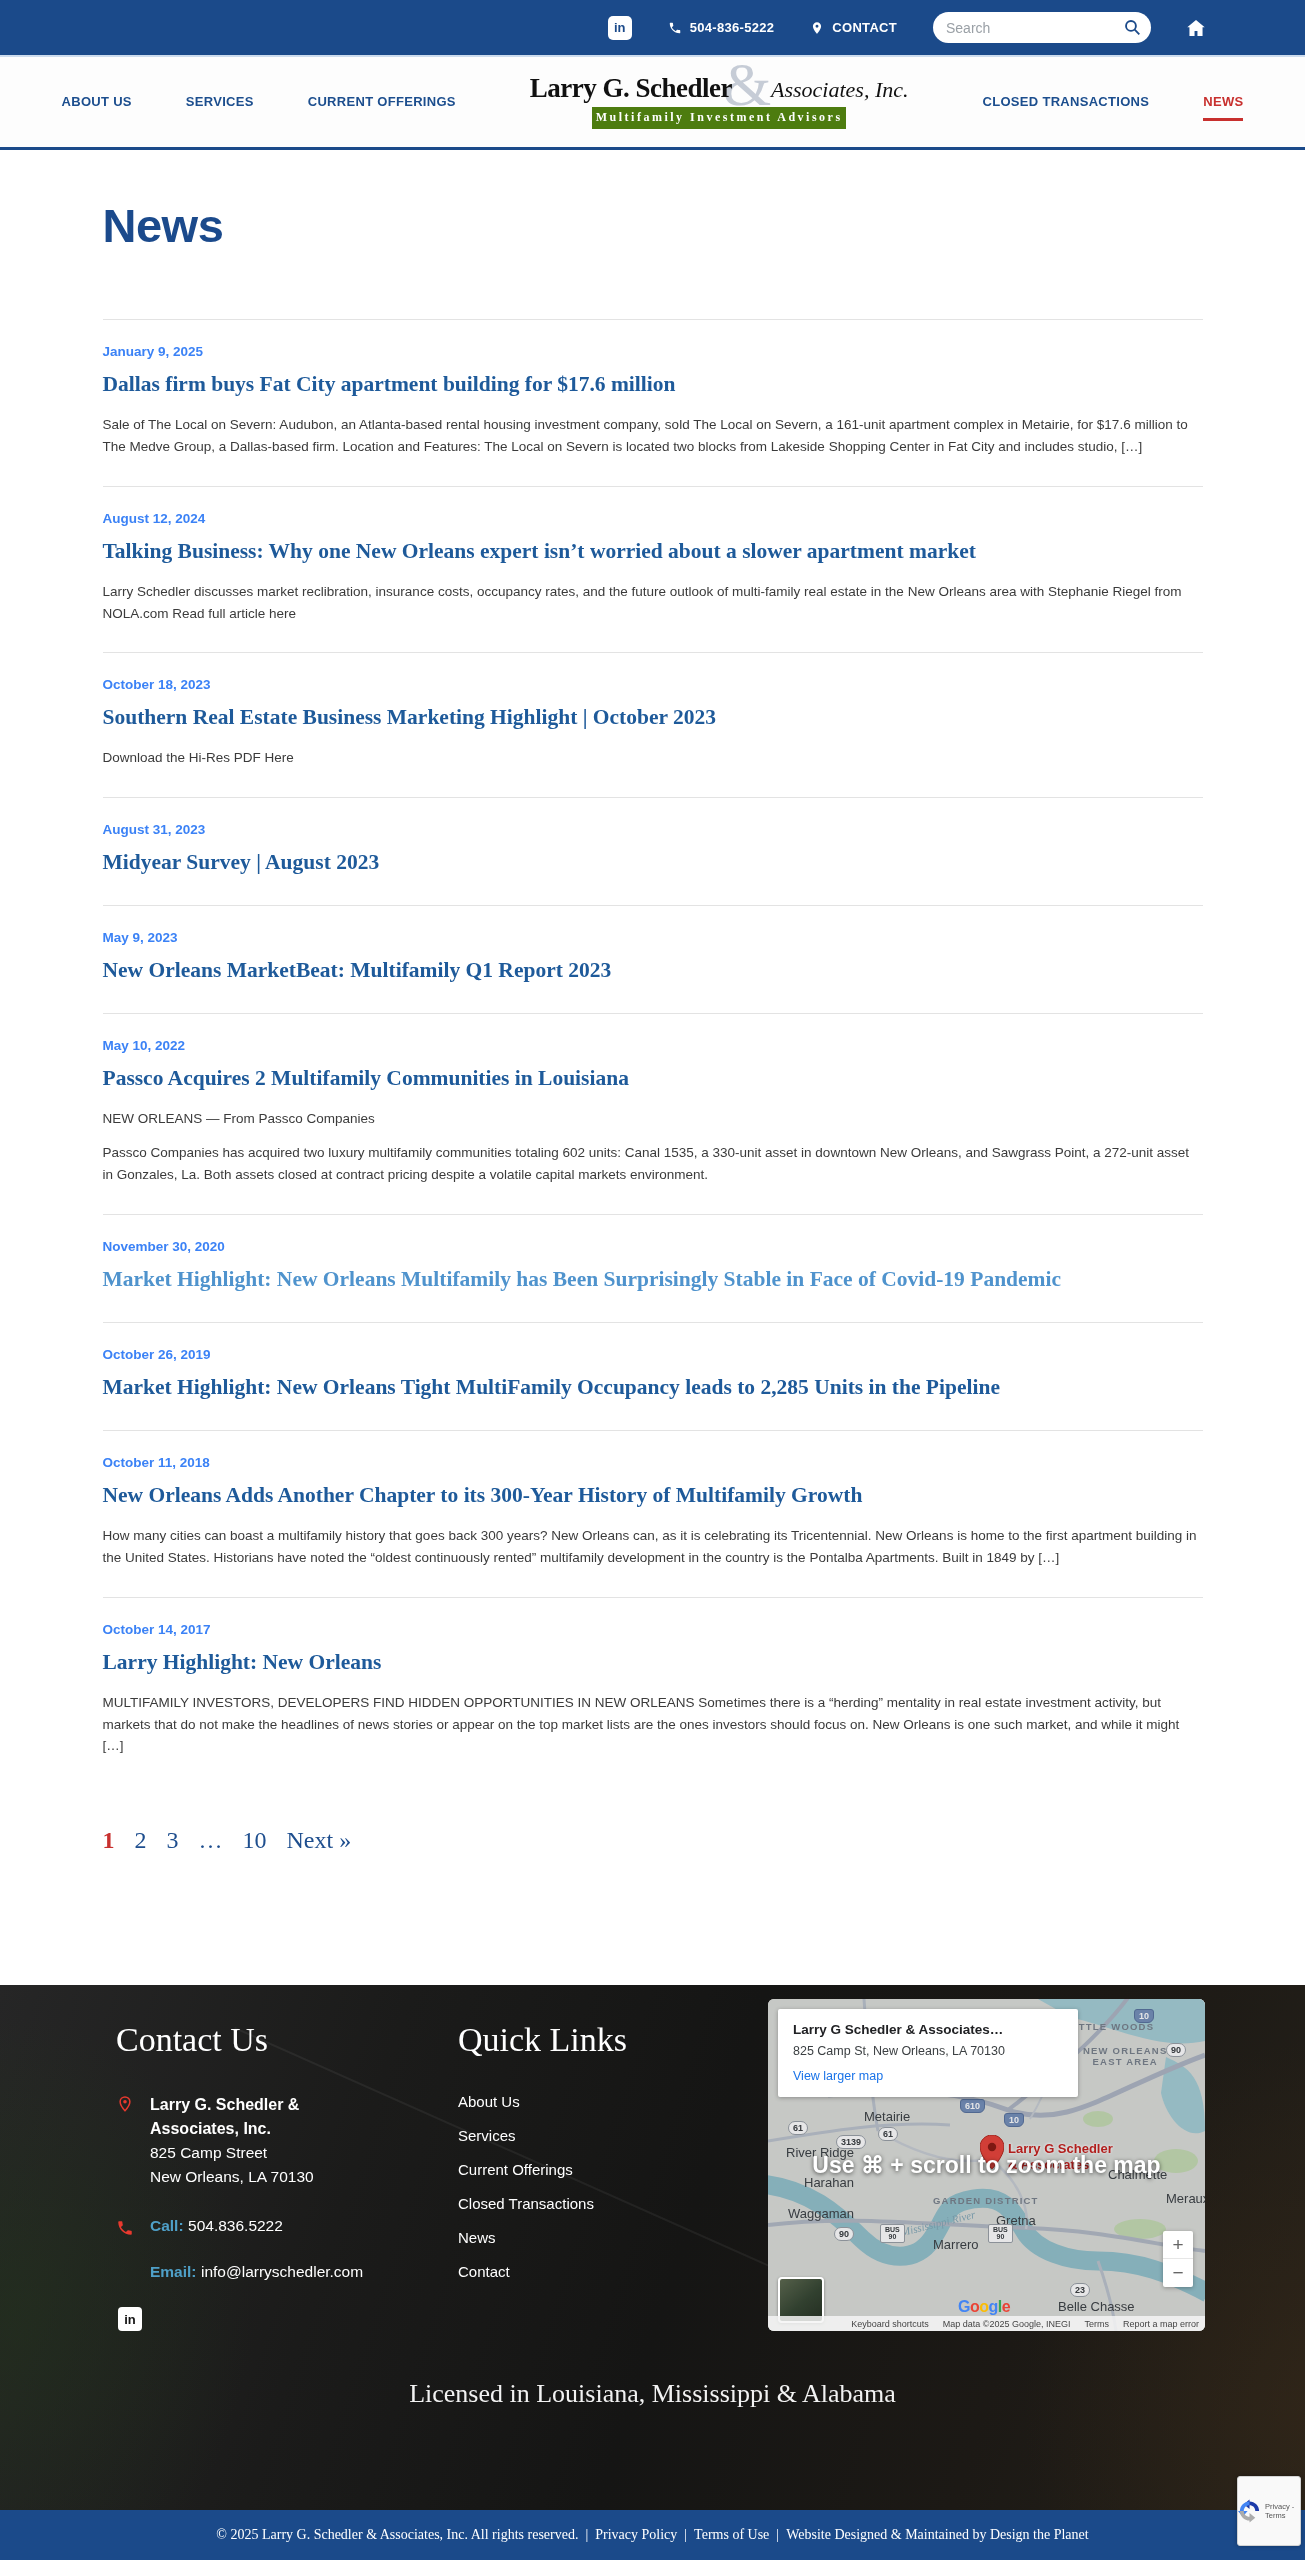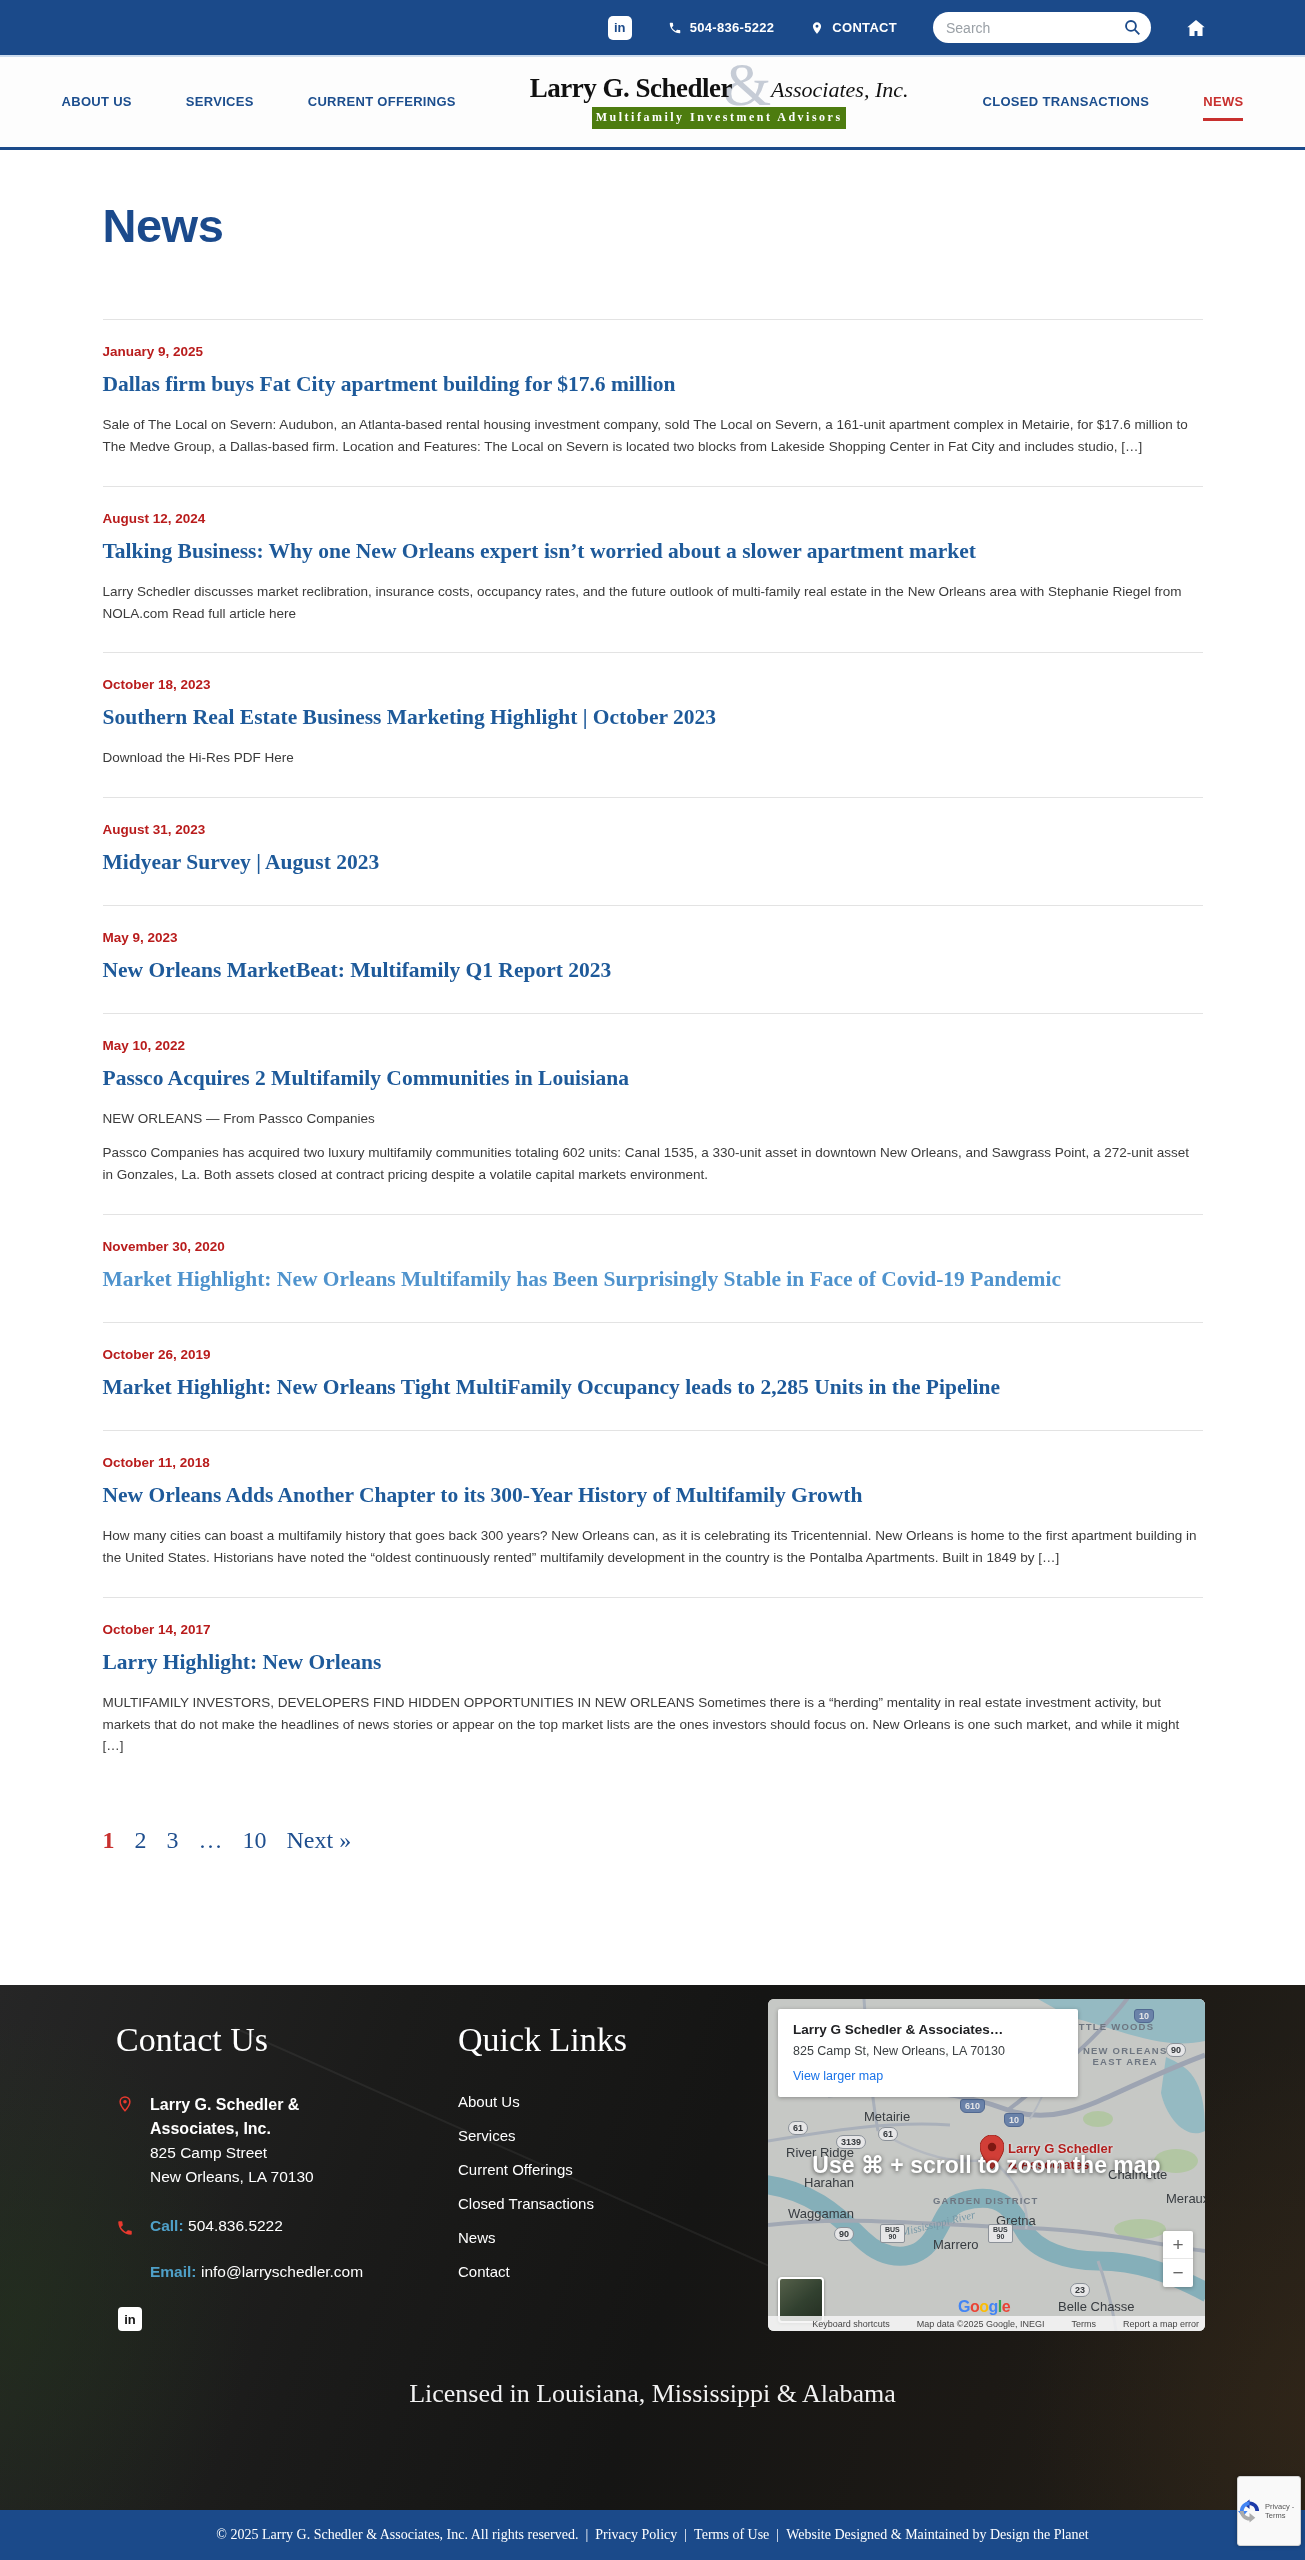--- a/index.html
+++ b/index.html
@@ -32,21 +32,21 @@
   .logo-amp { position:absolute; left:51%; top:-24px; font-size:62px; color:#c6ccd6; font-family:"Liberation Serif", serif; z-index:0; }
   .logo-main { position:relative; z-index:1; font-weight:bold; font-size:27px; letter-spacing:-.5px; }
   .logo-rest { position:relative; z-index:1; font-style:italic; font-size:22px; margin-left:35px; }
   .logo-tagline { position:relative; z-index:1; display:block; width:254px; margin:3px auto 0; background:#4d7c0f; color:#fff; font-family:"Liberation Serif", serif; font-weight:bold; font-size:12px; letter-spacing:2.5px; padding:3px 0 4px; }
 
   
   .main { width:1305px; height:1835px; overflow:hidden; background:#fff; }
   .container { width:1100px; margin:0 auto; }
   h1.page-title { font-size:47px; font-weight:bold; color:#1b4a8c; margin:48px 0 66px; letter-spacing:-.5px; }
   .article { border-top:1px solid #e3e3e3; padding:24px 0 28px; }
-  .art-date { color:#b91c1c; font-size:13.5px; font-weight:bold; margin-bottom:11px; }
+  .art-date { color:#3b82f6; font-size:13.5px; font-weight:bold; margin-bottom:11px; }
   .art-title { font-family:"Liberation Serif", serif; font-size:21.5px; font-weight:bold; color:#1e5a9a; text-decoration:none; cursor:pointer; display:inline-block; line-height:1.35; }
   .art-title.lighter { color:#4f93cd; }
   .art-excerpt { font-size:13.5px; color:#3b3b3b; line-height:1.62; margin-top:15px; }
   .art-excerpt + .art-excerpt { margin-top:12px; }
   .pagination { display:flex; align-items:baseline; gap:20px; margin-top:42px; font-family:"Liberation Serif", serif; font-size:24px; color:#1e4e8e; }
   .pagination .pg { cursor:pointer; }
   .pagination .current { color:#c8302e; font-weight:bold; cursor:default; }
   .pagination .next { cursor:pointer; }
 
   
@@ -85,21 +85,21 @@
   .m-darken { position:absolute; inset:0; background:rgba(10,14,22,.10); }
   .m-overlay { position:absolute; inset:0; display:flex; align-items:center; justify-content:center; color:#fff; font-size:23px; font-weight:bold; text-shadow:0 1px 4px rgba(0,0,0,.65); }
   .m-card { position:absolute; left:10px; top:10px; width:300px; background:#fff; padding:13px 15px; box-shadow:0 1px 4px rgba(0,0,0,.3); border-radius:2px; }
   .m-card-title { font-size:13.5px; font-weight:bold; color:#202124; }
   .m-card-addr { font-size:12.5px; color:#3c4043; margin-top:7px; }
   .m-card-link { font-size:12.5px; color:#1a73e8; margin-top:11px; cursor:pointer; display:inline-block; }
   .m-zoom { position:absolute; right:12px; bottom:44px; width:30px; background:#fff; border-radius:2px; box-shadow:0 1px 4px rgba(0,0,0,.3); }
   .m-zoom div { height:28px; display:flex; align-items:center; justify-content:center; color:#666; font-size:19px; cursor:pointer; }
   .m-zoom div:first-child { border-bottom:1px solid #e6e6e6; }
   .m-google { position:absolute; left:190px; bottom:15px; font-size:16px; font-weight:bold; letter-spacing:-.5px; cursor:pointer; }
-  .m-attrib { position:absolute; left:0; right:0; bottom:0; height:15px; background:rgba(245,245,245,.85); display:flex; align-items:center; justify-content:flex-end; gap:27px; padding:0 6px; font-size:9px; color:#454545; }
+  .m-attrib { position:absolute; left:0; right:0; bottom:0; height:15px; background:rgba(245,245,245,.85); display:flex; align-items:center; justify-content:flex-end; gap:14px; padding:0 6px; font-size:9px; color:#454545; }
   .m-attrib span { cursor:pointer; }
   .m-thumb { position:absolute; left:10px; bottom:8px; width:46px; height:46px; border:2px solid #fff; border-radius:4px; background:linear-gradient(140deg,#55604a,#31402f 55%,#242e22); box-shadow:0 1px 3px rgba(0,0,0,.4); cursor:pointer; }
 
   .f-licensed { text-align:center; font-family:"Liberation Serif", serif; font-size:26px; color:#f2f2f2; margin-top:48px; position:relative; }
 
   
   .bottombar { height:50px; background:#1b4a8a; display:flex; align-items:center; justify-content:center; gap:7px; color:#fff; font-family:"Liberation Serif", serif; font-size:14px; }
   .bottombar .bb-link { cursor:pointer; }
 
   

